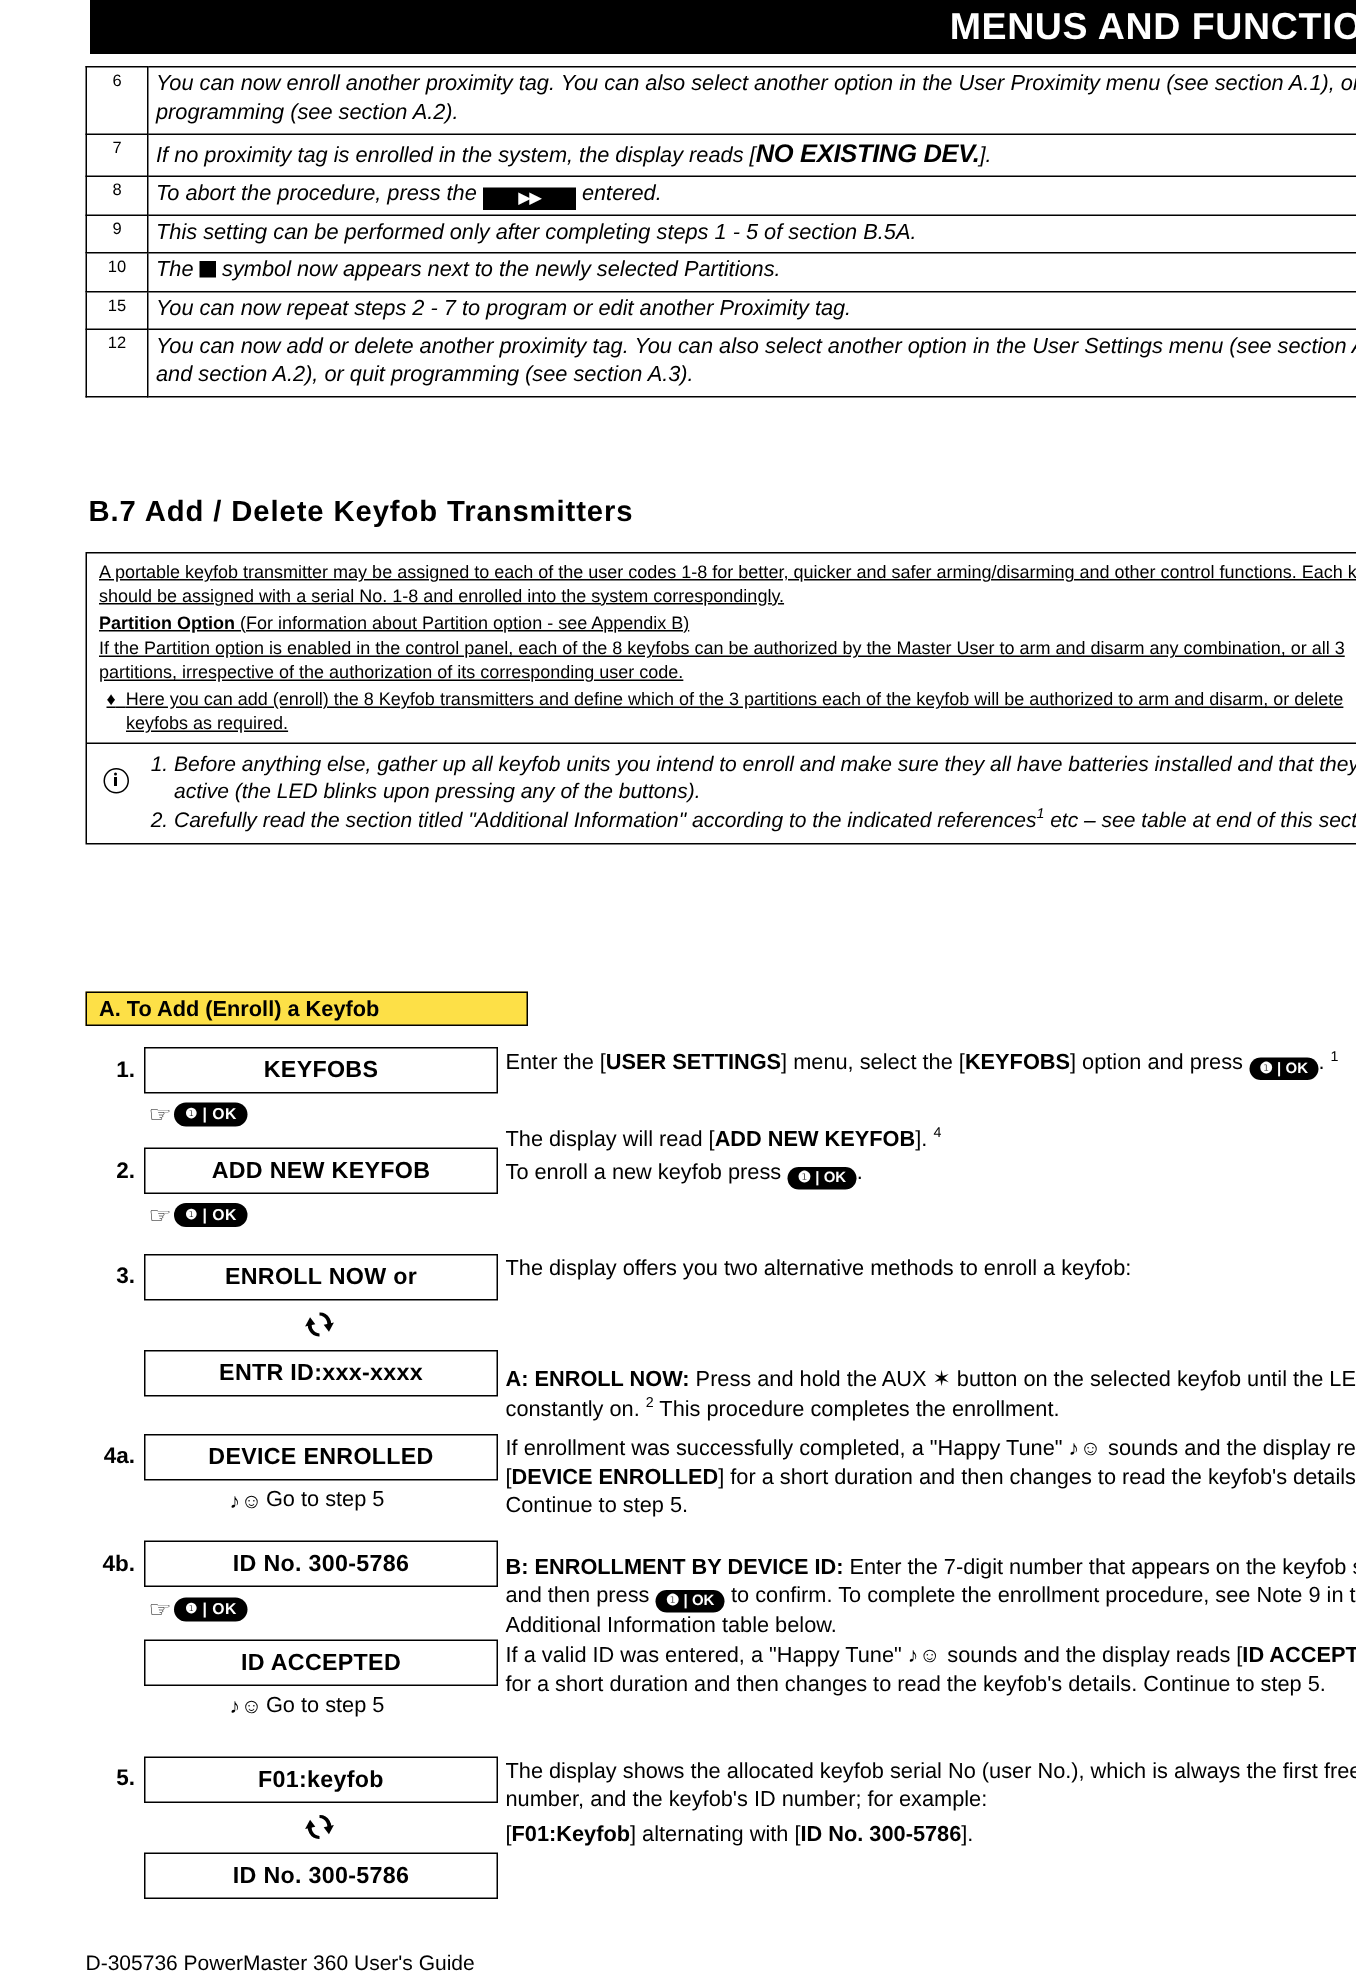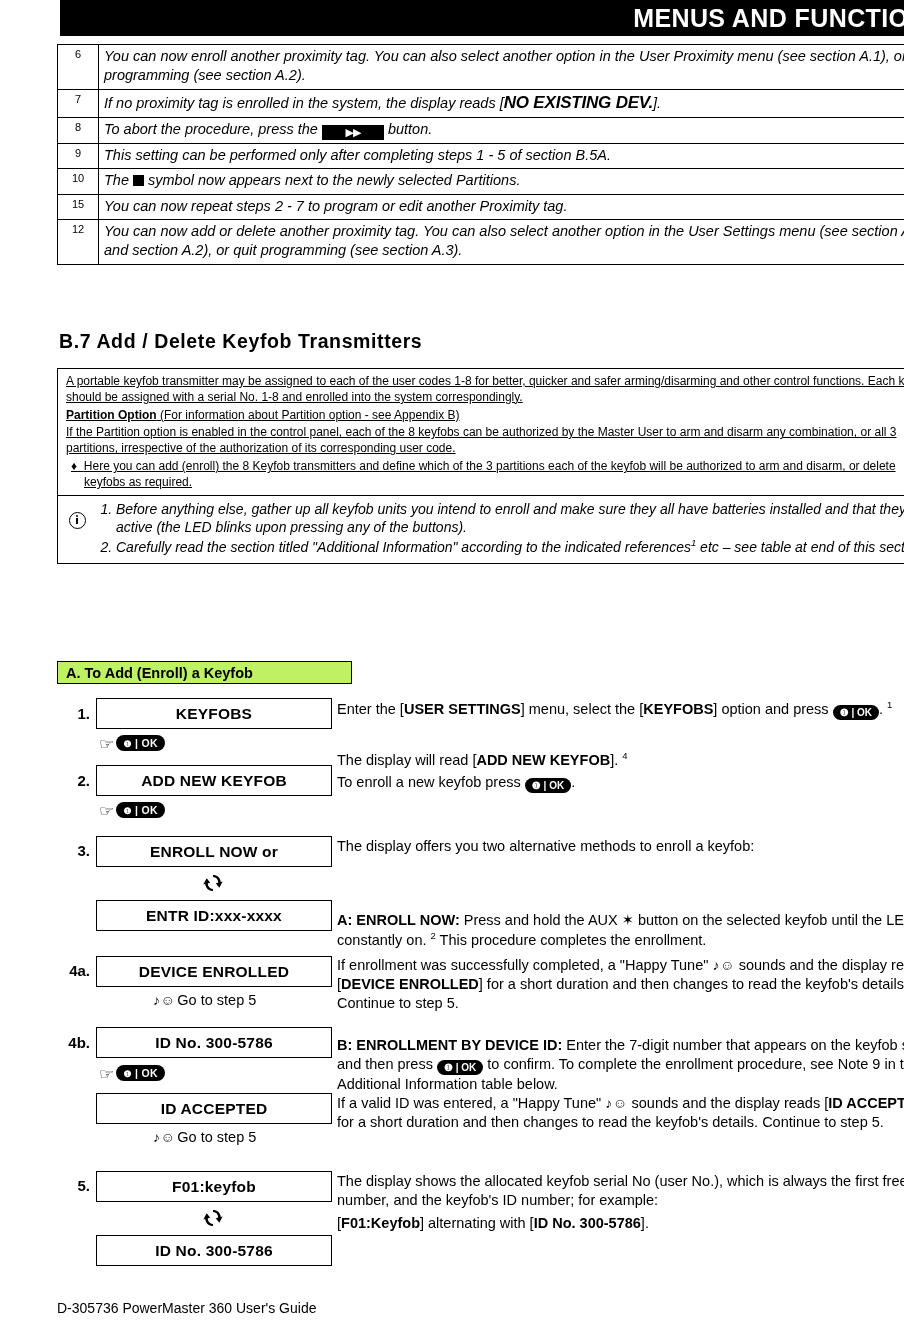--- a/index.html
+++ b/index.html
@@ -180,21 +180,21 @@
   .notes-ol li { margin-bottom: 1px; }
   sup.ref { font-size: 9.5px; vertical-align: super; }
 
   
   .subsection {
     position: absolute;
     left: 9px;
     top: 661px;
     width: 295px;
     height: 23px;
-    background: #bef264;
+    background: #fde047;
     border: 1px solid #000000;
     box-sizing: border-box;
     display: flex;
     align-items: center;
     padding-left: 8px;
     font-size: 14.5px;
     font-weight: bold;
   }
 
   
@@ -334,21 +334,21 @@
         <tr>
       <td class="num">6</td>
       <td class="body">You can now enroll another proximity tag. You can also select another option in the User Proximity menu (see section A.1), or quit programming (see section A.2).</td>
     </tr>
     <tr>
       <td class="num">7</td>
       <td class="body"><span>If no proximity tag is enrolled in the system, the display reads [</span><span class="nodev">NO EXISTING DEV.</span><span>].</span></td>
     </tr>
     <tr>
       <td class="num">8</td>
-      <td class="body"><span>To abort the procedure, press the </span><span class="key-ff">▶▶</span><span> button.</span></td>
+      <td class="body"><span>To abort the procedure, press the </span><span class="key-ff">▶▶</span><span> entered.</span></td>
     </tr>
     <tr>
       <td class="num">9</td>
       <td class="body">This setting can be performed only after completing steps 1 - 5 of section B.5A.</td>
     </tr>
     <tr>
       <td class="num">10</td>
       <td class="body"><span>The </span><span class="sq-black"></span><span> symbol now appears next to the newly selected Partitions.</span></td>
     </tr>
     <tr>

